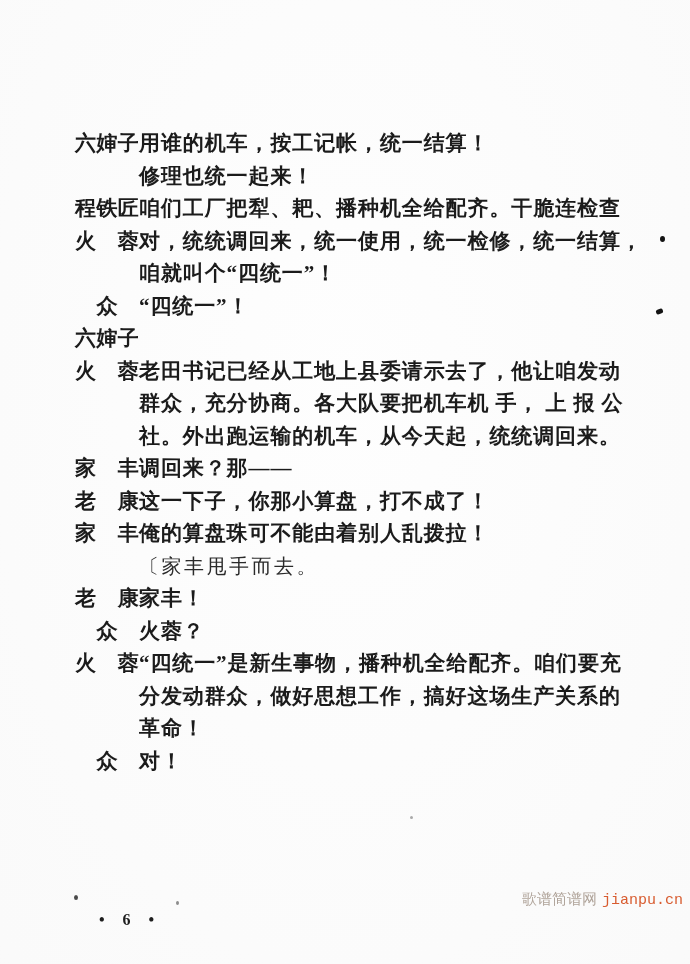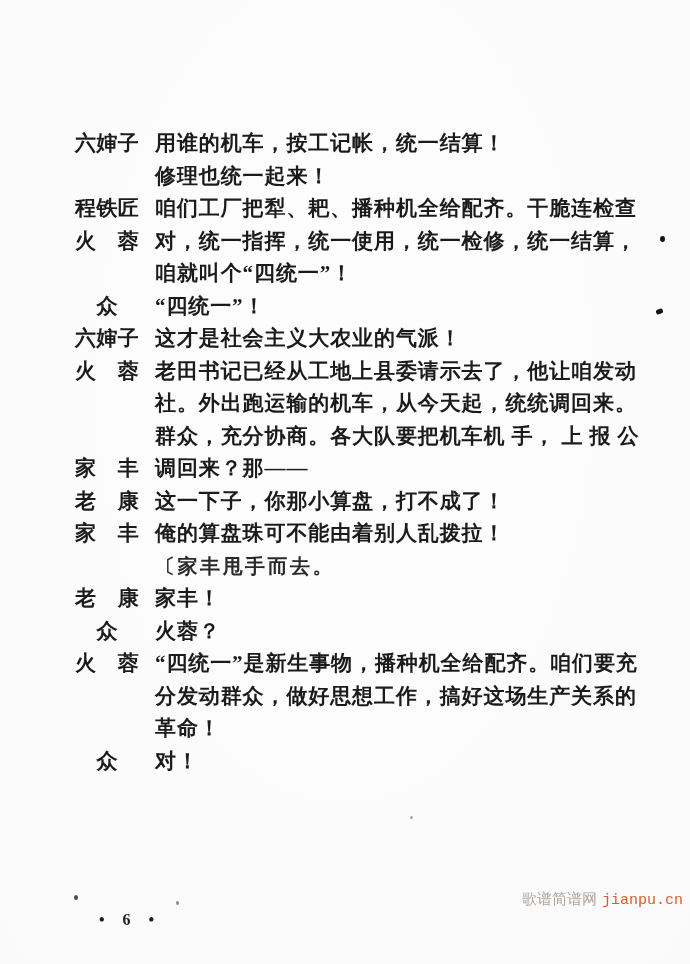--- a/index.html
+++ b/index.html
@@ -35,28 +35,27 @@
   }
   .speaker {
     flex: none;
     width: 64px;
     font-size: 21px;
     font-weight: 700;
     color: #1b1b1b;
     letter-spacing: 0.4px;
   }
   .text {
-    margin-left: 16px;
     font-size: 21px;
     font-weight: 700;
     color: #1b1b1b;
     letter-spacing: 0.9px;
   }
   .row.stage .text {
-    font-weight: 700;
+    font-weight: 400;
     font-size: 20px;
     letter-spacing: 2.5px;
     color: #2a2a2a;
   }
   .page-number {
     position: absolute;
     left: 99px;
     top: 911px;
     font-size: 16px;
     font-weight: 700;
@@ -97,45 +96,44 @@
       <div class="row continuation">
         <span class="speaker"></span>
         <span class="text">修理也统一起来！</span>
       </div>
       <div class="row dialogue">
         <span class="speaker">程铁匠</span>
         <span class="text">咱们工厂把犁、耙、播种机全给配齐。干脆连检查</span>
       </div>
       <div class="row dialogue">
         <span class="speaker">火　蓉</span>
-        <span class="text">对，统一指挥，统一使用，统一检修，统一结算，</span>
+        <span class="text">对，统统调回来，统一使用，统一检修，统一结算，</span>
       </div>
       <div class="row continuation">
         <span class="speaker"></span>
         <span class="text">咱就叫个“四统一”！</span>
       </div>
       <div class="row dialogue">
         <span class="speaker">　众</span>
         <span class="text">“四统一”！</span>
       </div>
       <div class="row dialogue">
         <span class="speaker">六婶子</span>
-        <span class="text">这才是社会主义大农业的气派！</span>
       </div>
       <div class="row dialogue">
         <span class="speaker">火　蓉</span>
         <span class="text">老田书记已经从工地上县委请示去了，他让咱发动</span>
       </div>
       <div class="row continuation">
         <span class="speaker"></span>
-        <span class="text">社。外出跑运输的机车，从今天起，统统调回来。</span>
+        <span class="text">群众，充分协商。各大队要把机车机 手， 上 报 公</span>
       </div>
       <div class="row continuation">
         <span class="speaker"></span>
-        <span class="text">群众，充分协商。各大队要把机车机 手， 上 报 公</span>
+        <span class="text">社。外出跑运输的机车，从今天起，统统调回来。</span>
       </div>
       <div class="row dialogue">
         <span class="speaker">家　丰</span>
         <span class="text">调回来？那——</span>
       </div>
       <div class="row dialogue">
         <span class="speaker">老　康</span>
         <span class="text">这一下子，你那小算盘，打不成了！</span>
       </div>
       <div class="row dialogue">

